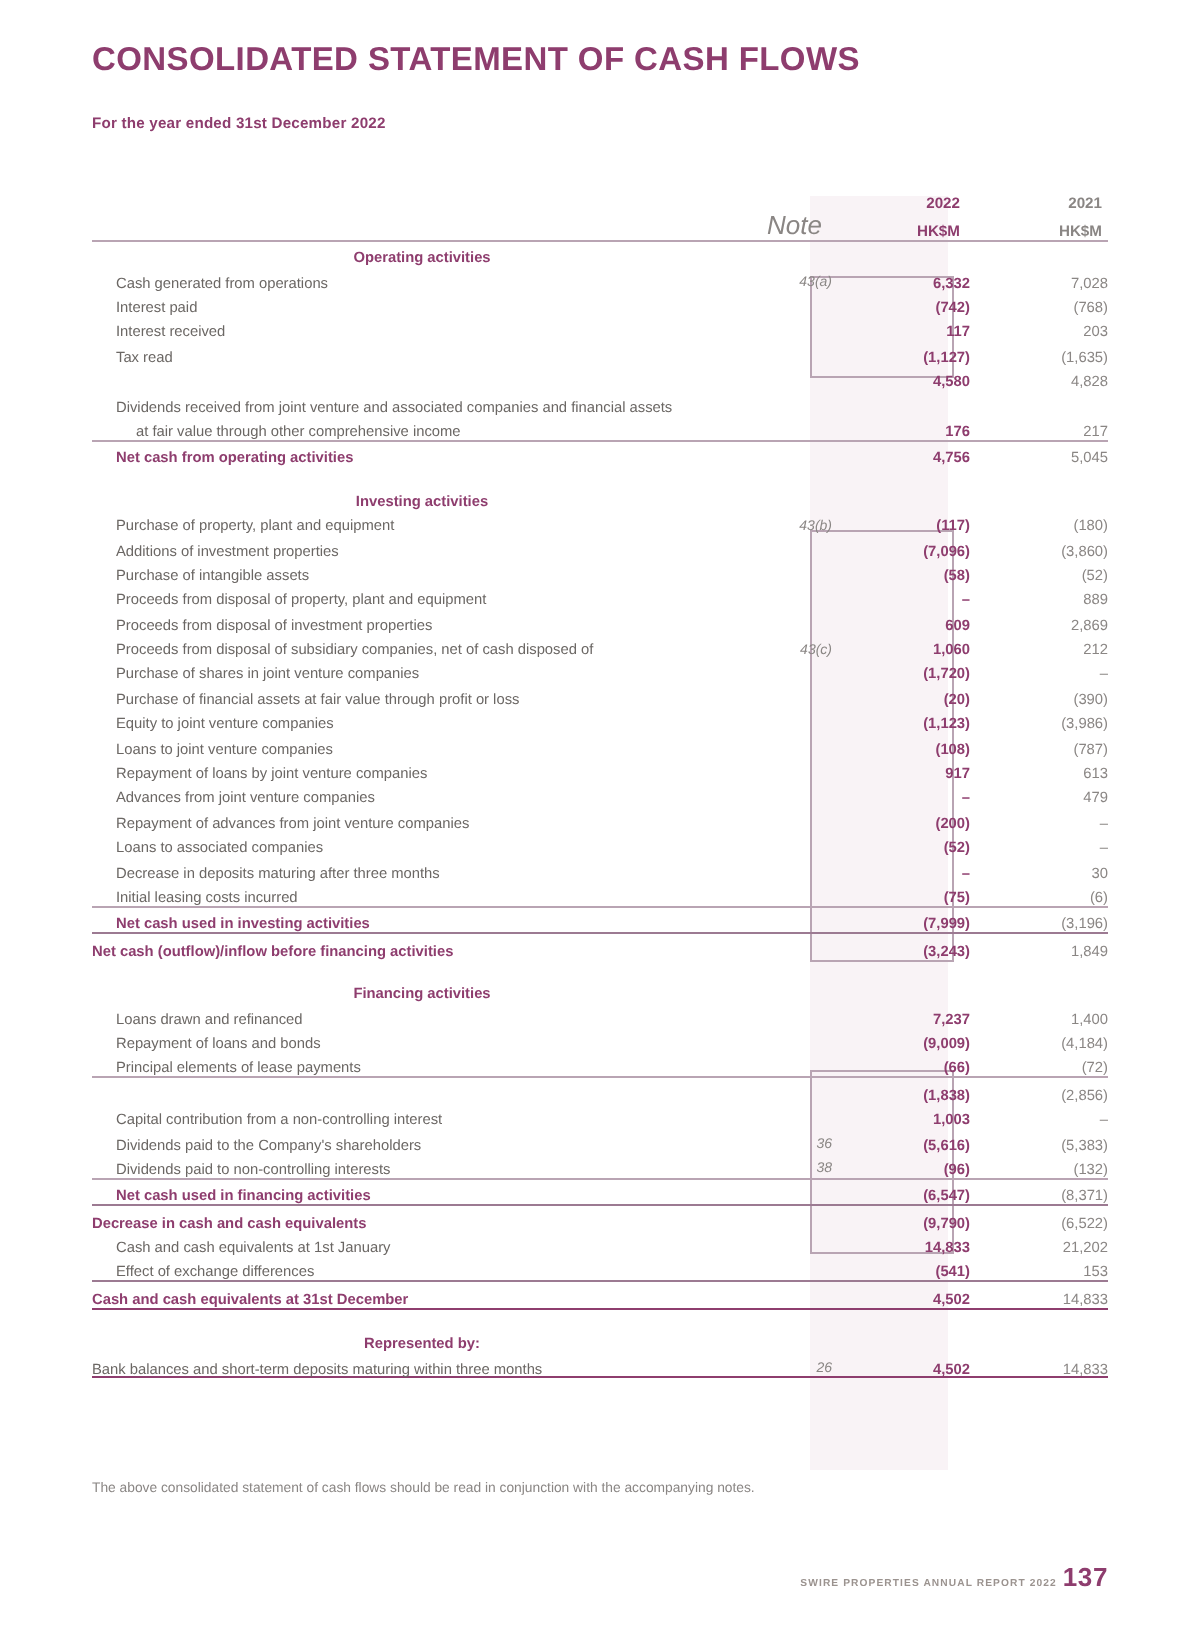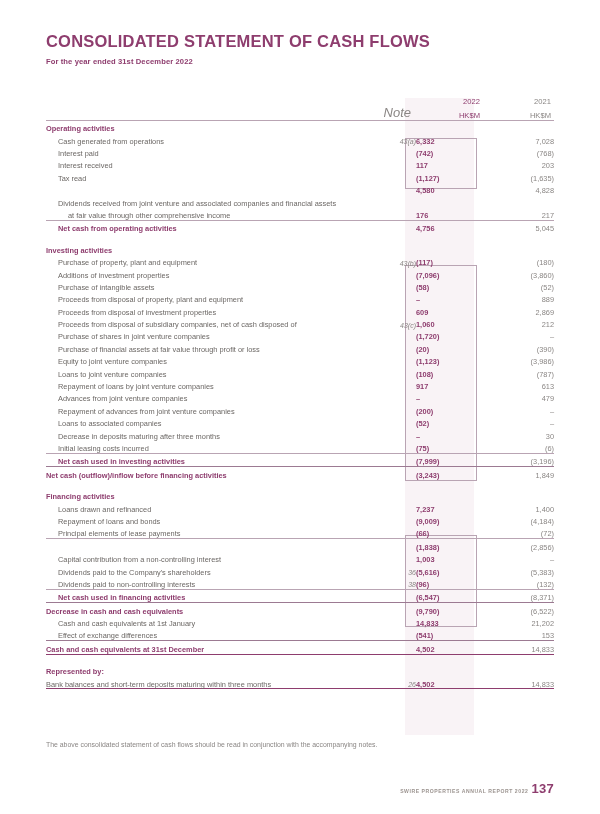--- a/index.html
+++ b/index.html
@@ -21,21 +21,21 @@
     height: 814px;
     box-sizing: border-box;
     padding: 0;
     overflow: hidden;
   }
 
   
   .doc-title {
     position: absolute;
     left: 46px;
-    top: 32px;
+    top: 21px;
     font-size: 16.5px;
     font-weight: bold;
     letter-spacing: 0.2px;
     color: #8e3d6e;
     white-space: nowrap;
   }
   .doc-subtitle {
     position: absolute;
     left: 46px;
     top: 57px;
@@ -65,50 +65,51 @@
 
   table.cf td, table.cf th {
     padding: 0;
     vertical-align: bottom;
     line-height: 1.05;
   }
 
   
   .hdr td {
     padding-bottom: 2px;
-    font-weight: normal;
+    font-weight: bold;
     font-size: 7.6px;
     text-align: right;
   }
   .hdr .note-h {
     font-weight: normal;
     font-style: italic;
     color: #8a8684;
     font-size: 13px;
     padding-right: 5px;
   }
   .hdr .y22-h { color: #8e3d6e; padding-right: 5px; }
   .hdr .y21-h { color: #8a8684; padding-right: 3px; }
   .hdr-line1 td { padding-bottom: 1px; }
 
   
   .r td { height: 12.4px; }
   .desc   { padding-left: 0px; color: #6b6764; white-space: nowrap; }
   .desc.ind1 { padding-left: 12px; }
   .desc.ind2 { padding-left: 22px; margin-top: 28px; }
-  .sect   { font-weight: bold; color: #8e3d6e; }
+  .sect   { font-weight: bold; color: #8e3d6e; text-align: center; }
   .tot    { font-weight: bold; color: #8e3d6e; }
   .note   {
     text-align: right;
     font-style: italic;
     color: #8a8684;
     font-size: 7px;
     padding-right: 5px;
   }
   .v22 {
+    text-align: right;
     color: #8e3d6e;
     font-weight: bold;
     padding-right: 5px;
   }
   .v21 {
     text-align: right;
     color: #8a8684;
     padding-right: 3px;
   }
 

